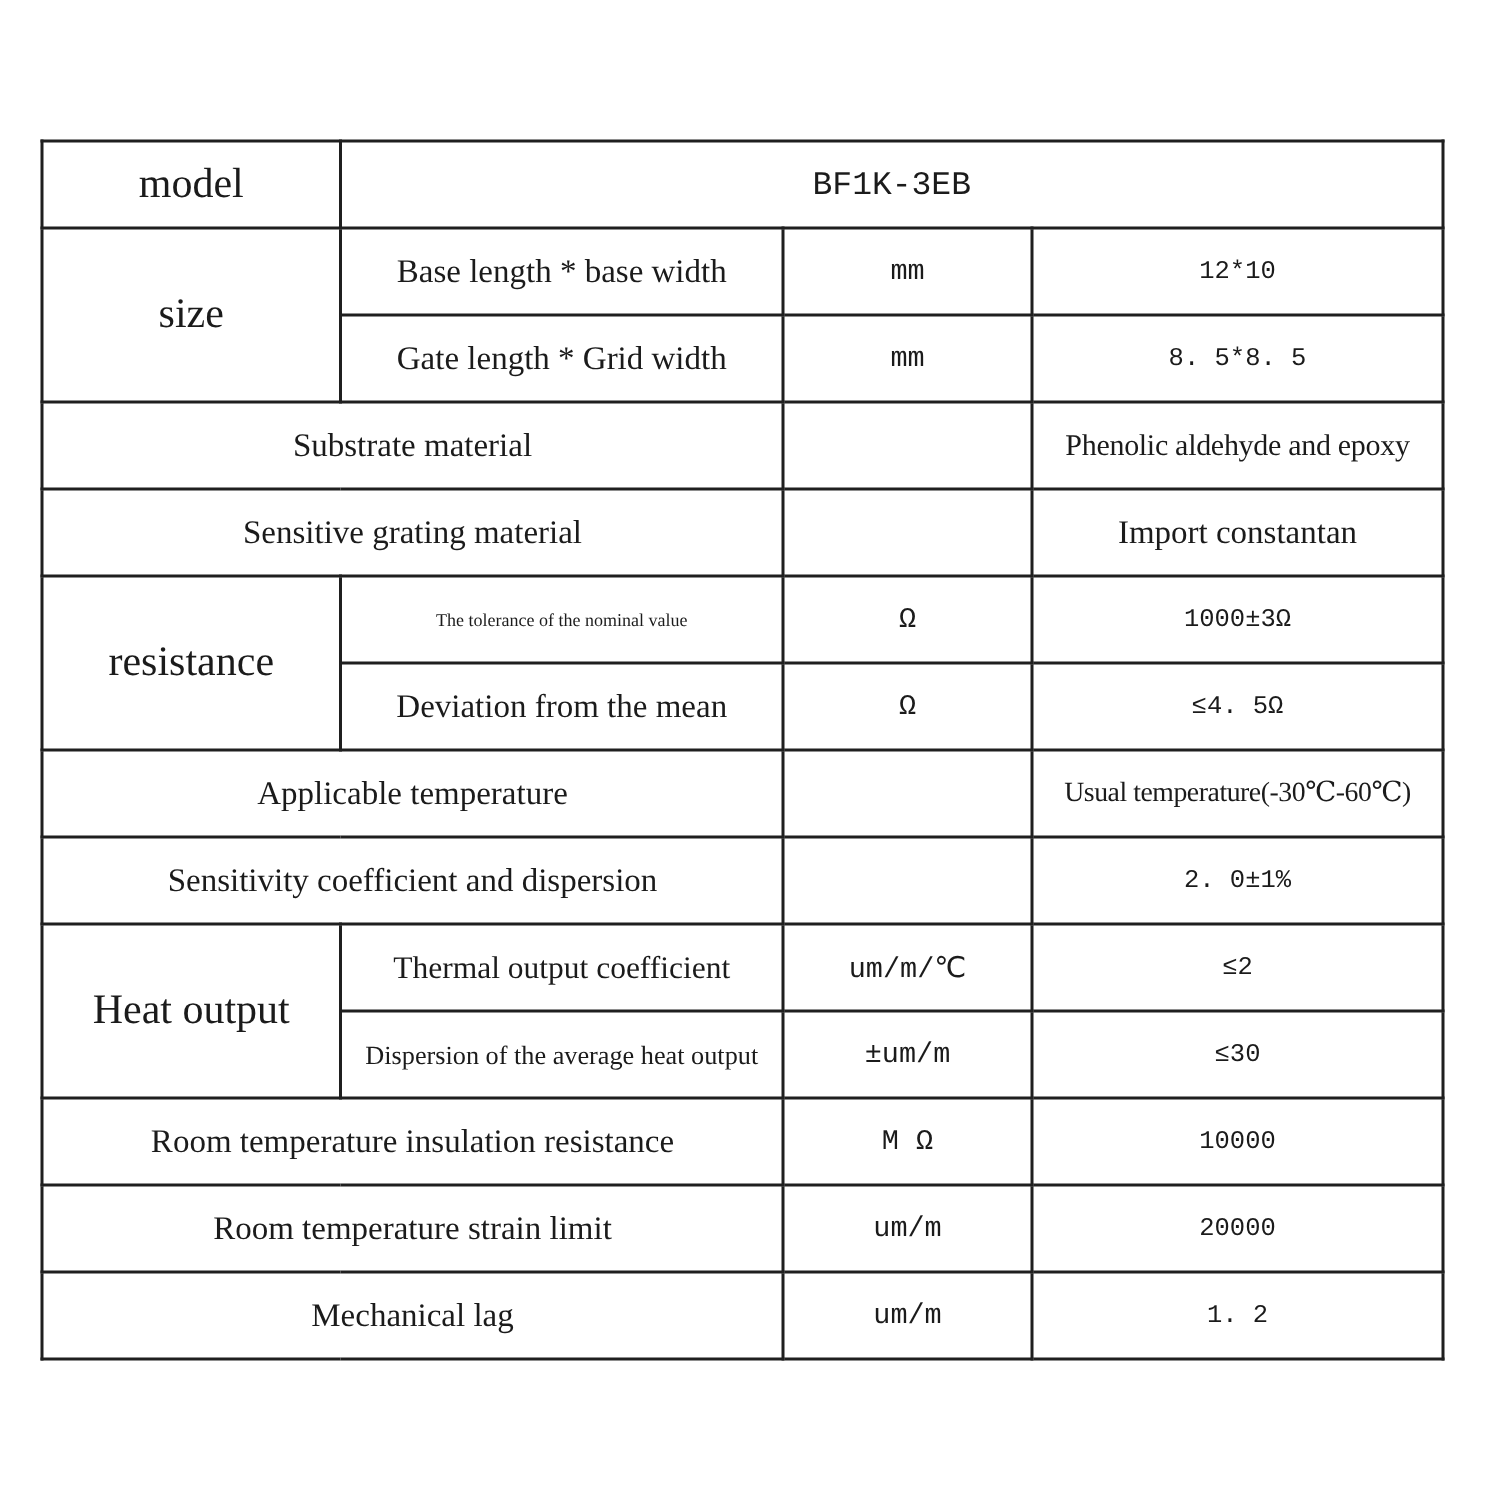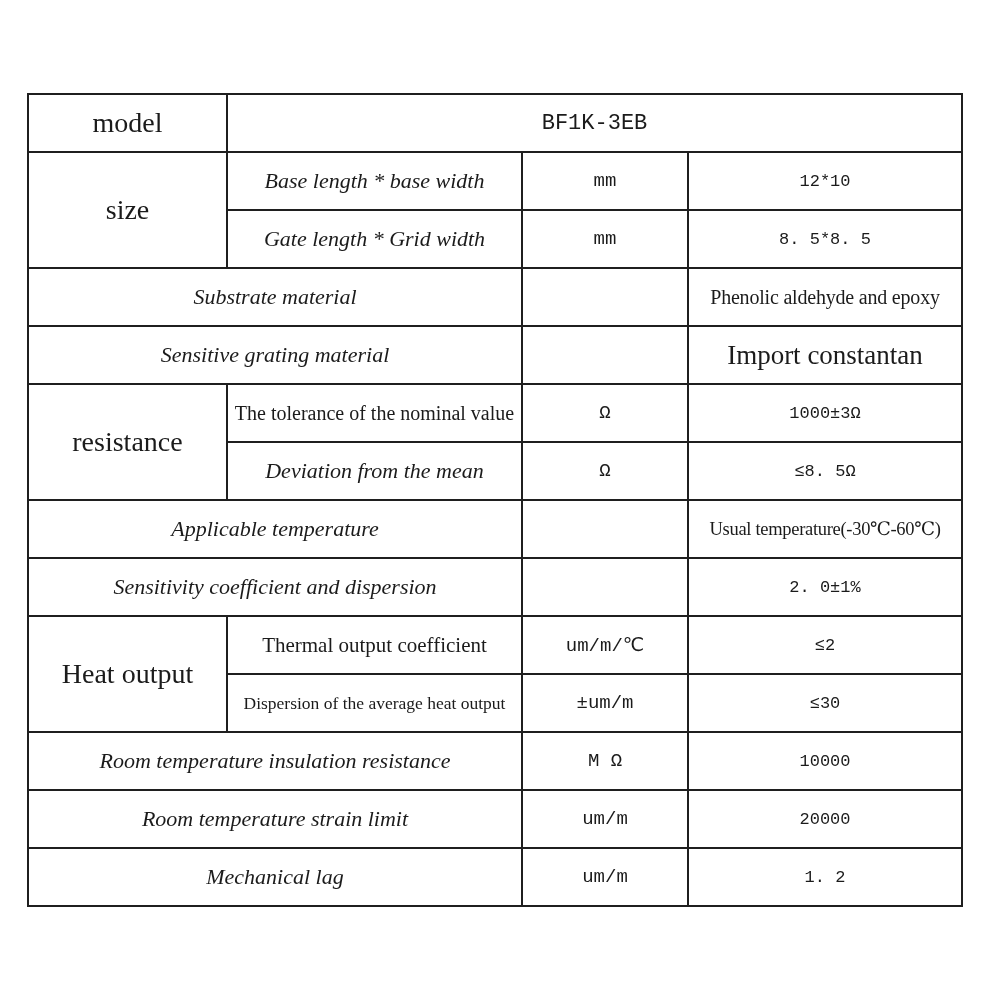--- a/index.html
+++ b/index.html
@@ -26,26 +26,26 @@
     text-align: center;
     vertical-align: middle;
     height: 56px;
     padding: 0 0;
     overflow: hidden;
     white-space: nowrap;
   }
   
   .big   { font-size: 28px; }
   
-  .label    { font-size: 22px; font-style: italic; }
+  .label    { font-size: 22px; }
   .label-md { font-size: 21px; margin-top: 40px; }
-  .label-sm { font-size: 20px; }
+  .label-sm { font-size: 12px; }
   .label-xs { font-size: 17.5px; }
   
-  .sval     { font-size: 27px; margin-top: 44px; }
+  .sval     { font-size: 22px; margin-top: 44px; }
   .sval-md  { font-size: 20px; letter-spacing: -0.2px; }
   .sval-sm  { font-size: 18.5px; letter-spacing: -0.3px; margin-top: 24px; }
   
   .mono {
     font-family: "Liberation Mono", "DejaVu Sans Mono", "DejaVu Sans", monospace;
     font-size: 17px;
   }
   .mono-lg { font-size: 22px; }
   .unit    { font-size: 19px; margin-left: 23px; }
 </style>
@@ -88,21 +88,21 @@
       </tr>
       <tr>
         <td class="big" rowspan="2">resistance</td>
         <td class="label-sm">The tolerance of the nominal value</td>
         <td class="mono unit">Ω</td>
         <td class="mono">1000±3Ω</td>
       </tr>
       <tr>
         <td class="label">Deviation from the mean</td>
         <td class="mono unit">Ω</td>
-        <td class="mono">≤8. 5Ω</td>
+        <td class="mono">≤4. 5Ω</td>
       </tr>
       <tr>
         <td class="label" colspan="2">Applicable temperature</td>
         <td class="mono unit"></td>
         <td class="sval-sm">Usual temperature(-30℃-60℃)</td>
       </tr>
       <tr>
         <td class="label" colspan="2">Sensitivity coefficient and dispersion</td>
         <td class="mono unit"></td>
         <td class="mono">2. 0±1%</td>

